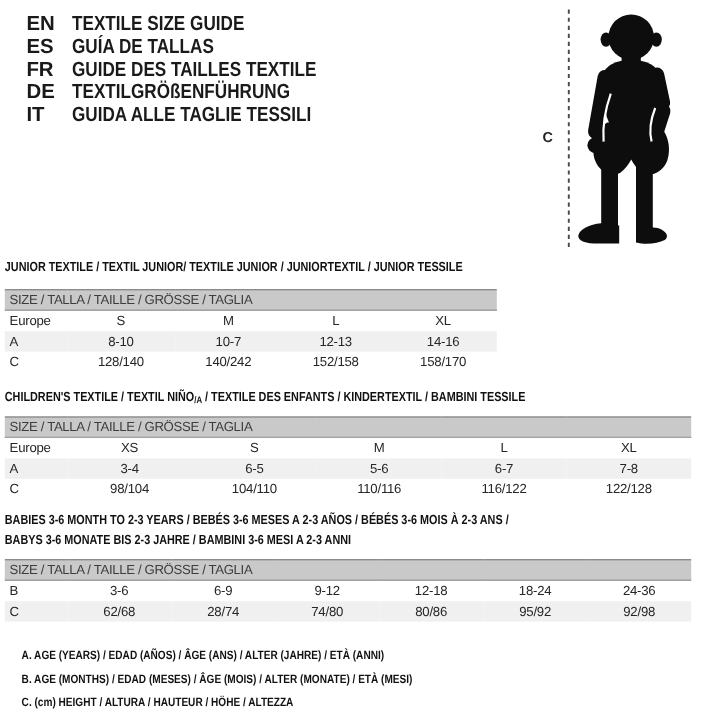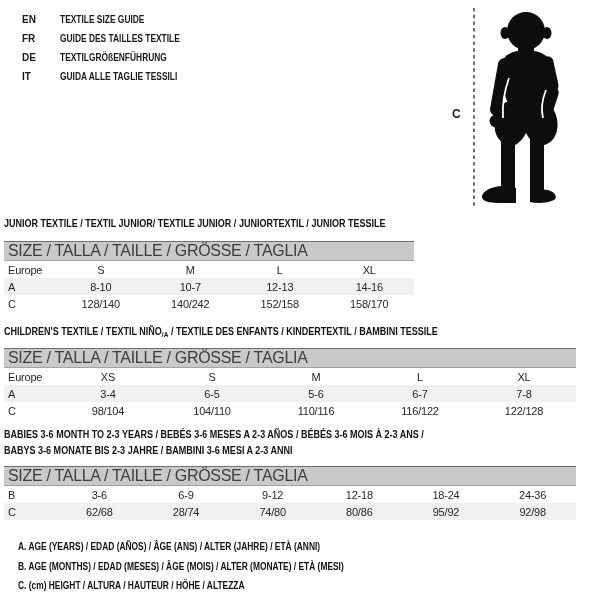--- a/index.html
+++ b/index.html
@@ -2,57 +2,61 @@
 <html><head>
 <meta charset="utf-8">
 <style>
   html,body{margin:0;padding:0;}
   body{
     width:600px;height:600px;background:#ffffff;position:relative;
     font-family:"Liberation Sans","DejaVu Sans",sans-serif;color:#1a1a1a;overflow:hidden;
   }
   
   .lang-list{position:absolute;left:22px;top:10px;}
-  .lang-row{display:flex;line-height:19px;font-weight:bold;font-size:10px;}
+  .lang-row{display:flex;line-height:19px;font-weight:bold;font-size:17px;}
   .lang-code{width:38px;flex:0 0 38px;}
   .cond{display:inline-block;transform:scaleX(0.84);transform-origin:0 50%;white-space:nowrap;}
   
   .figure{position:absolute;left:446px;top:6px;width:136px;height:204px;}
   .figure svg{position:absolute;left:0;top:0;}
   .c-label{position:absolute;left:6px;top:101px;font-weight:bold;font-size:12px;color:#222;}
   
   .sec{position:absolute;left:4px;}
   #s1{top:217px;width:410px;}
   #s2{top:325px;width:572px;}
   #s3{top:426px;width:572px;}
   .sec-title{font-size:11px;font-weight:bold;line-height:13px;transform:scaleX(0.82);transform-origin:0 0;white-space:nowrap;letter-spacing:0;color:#111;}
   #s3 .sec-title{line-height:16px;}
   .subscript{font-size:8px;position:relative;bottom:-2px;}
   table{width:100%;border-collapse:collapse;table-layout:fixed;font-size:11px;}
   #s1 table{margin-top:11px;}
   #s2 table{margin-top:9px;}
   #s3 table{margin-top:8px;}
   .size-bar th{
     background:#c9c9c9;text-align:left;font-weight:normal;color:#3d3d3d;
-    height:16px;padding:0 0 0 4px;font-size:16px;letter-spacing:-0.3px;
+    height:16px;padding:0 0 0 4px;font-size:11px;letter-spacing:-0.3px;
     border-top:1px solid #6f6f6f;border-bottom:1px solid #a2a2a2;white-space:nowrap;
   }
   tbody td{height:17px;padding:0;text-align:center;color:#262626;letter-spacing:-0.2px;margin-left:39px;}
   td.label-cell{text-align:left;padding-left:4px;}
   tr.shaded{background:#f0f0f0;}
   
   .legend{position:absolute;left:18px;top:537px;font-size:10px;font-weight:bold;line-height:19.5px;color:#111;}
 </style>
 </head>
 <body>
 
 <div class="lang-list">
   <div class="lang-row">
     <span class="lang-code">EN</span>
     <span class="cond">TEXTILE SIZE GUIDE</span>
+  </div>
+  <div class="lang-row">
+    <span class="lang-code">ES</span>
+    <span class="cond">GUÍA DE TALLAS</span>
   </div>
   <div class="lang-row">
     <span class="lang-code">FR</span>
     <span class="cond">GUIDE DES TAILLES TEXTILE</span>
   </div>
   <div class="lang-row">
     <span class="lang-code">DE</span>
     <span class="cond">TEXTILGRÖßENFÜHRUNG</span>
   </div>
   <div class="lang-row">

